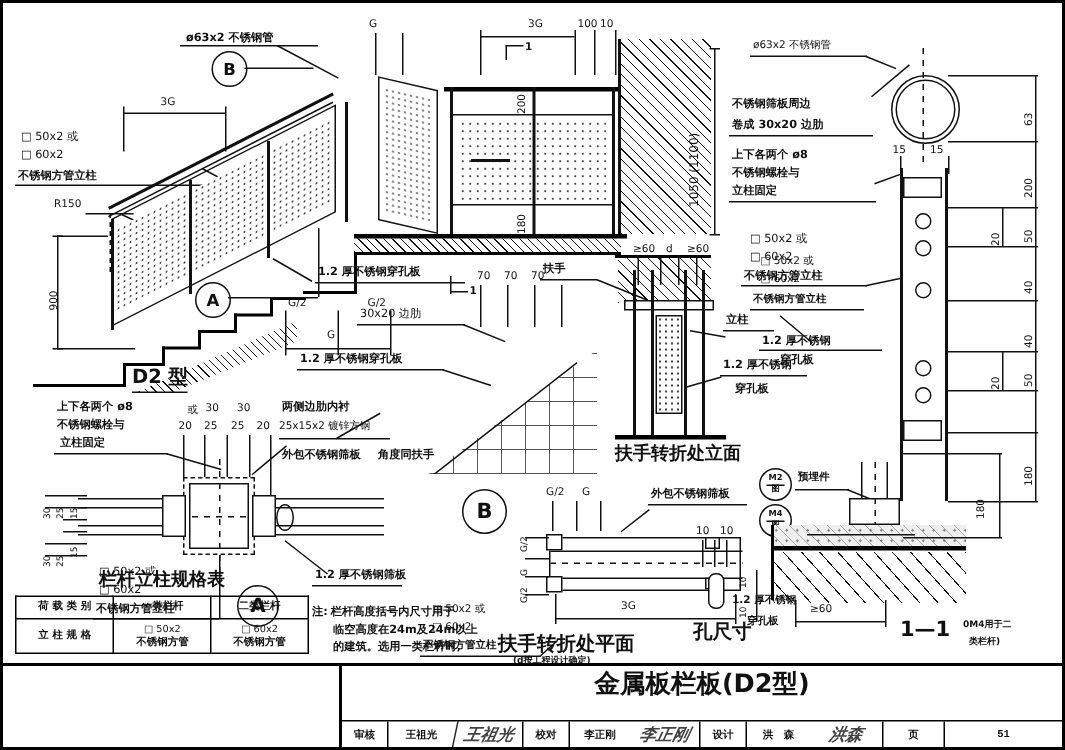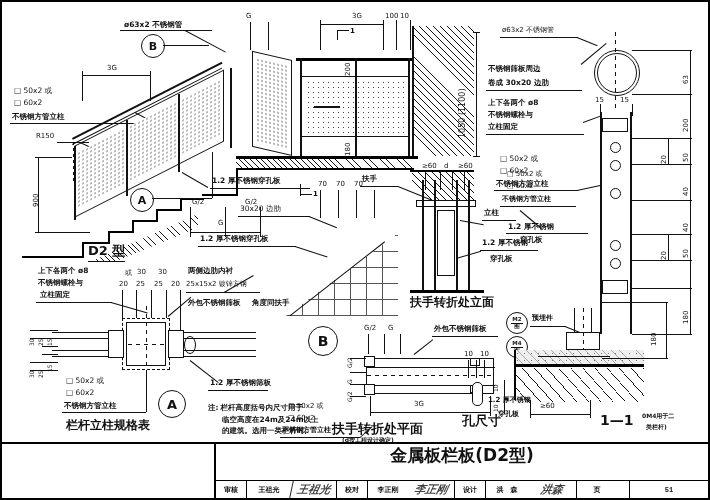--- a/index.html
+++ b/index.html
@@ -522,20 +522,40 @@
     <div class="ln hline" style="left:100px;top:-6px;width:66px;"></div>
     <div class="ln hline" style="left:100px;top:50px;width:66px;"></div>
 
     <div class="abs mid" style="left:98px;top:104px;font-size:14px;">1—1</div>
     <div class="abs tiny" style="left:140px;top:104px;font-weight:bold;">0M4用于二</div>
     <div class="abs tiny" style="left:144px;top:115px;font-weight:bold;">类栏杆)</div>
   </div>
 
   <div id="spectable">
     <div class="cap">栏杆立柱规格表</div>
+    <table>
+      <tbody>
+          <tr>
+        <td>荷 载 类 别</td>
+        <td>一类栏杆</td>
+        <td>二类栏杆</td>
+      </tr>
+      <tr>
+        <td>立 柱 规 格</td>
+        <td>
+          <div class="sub">□ 50x2</div>
+          <div>不锈钢方管</div>
+        </td>
+        <td>
+          <div class="sub">□ 60x2</div>
+          <div>不锈钢方管</div>
+        </td>
+      </tr>
+    </tbody>
+      </table>
   </div>
 
   <div id="note">
     <div style="display:flex;">
       <span style="margin-right:2px;">注:</span>
       <span>栏杆高度括号内尺寸用于</span>
     </div>
     <div style="padding-left:14px;">临空高度在24m及24m以上</div>
     <div style="padding-left:14px;">的建筑。选用一类栏杆时,</div>
   </div>
@@ -550,18 +570,18 @@
         <div style="width:30px;">审核</div>
         <div class="sigline" style="width:44px;">王祖光</div>
         <div class="scrawl sigline" style="width:44px;">王祖光</div>
         <div class="sigline" style="width:30px;">校对</div>
         <div class="sigline" style="width:40px;">李正刚</div>
         <div class="scrawl" style="width:46px;">李正刚</div>
         <div class="sigline" style="width:30px;text-align:right;">设计</div>
         <div class="sigline" style="width:42px;">洪　森</div>
         <div class="scrawl" style="width:48px;">洪森</div>
         <div class="sigline" style="width:40px;">页</div>
-        <div class="sigline" style="width:78px;font-family:Liberation Mono, monospace;margin-left:12px;">51</div>
+        <div class="sigline" style="width:78px;font-family:Liberation Mono, monospace;">51</div>
       </div>
     </div>
   </div>
 
 </div>
 
 </body></html>

